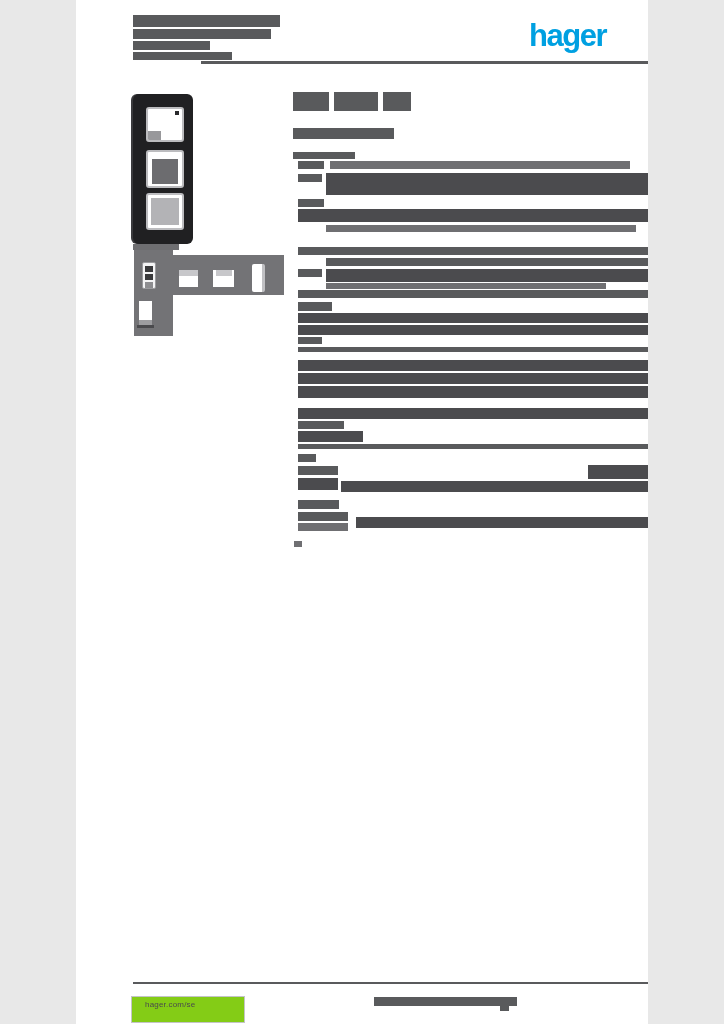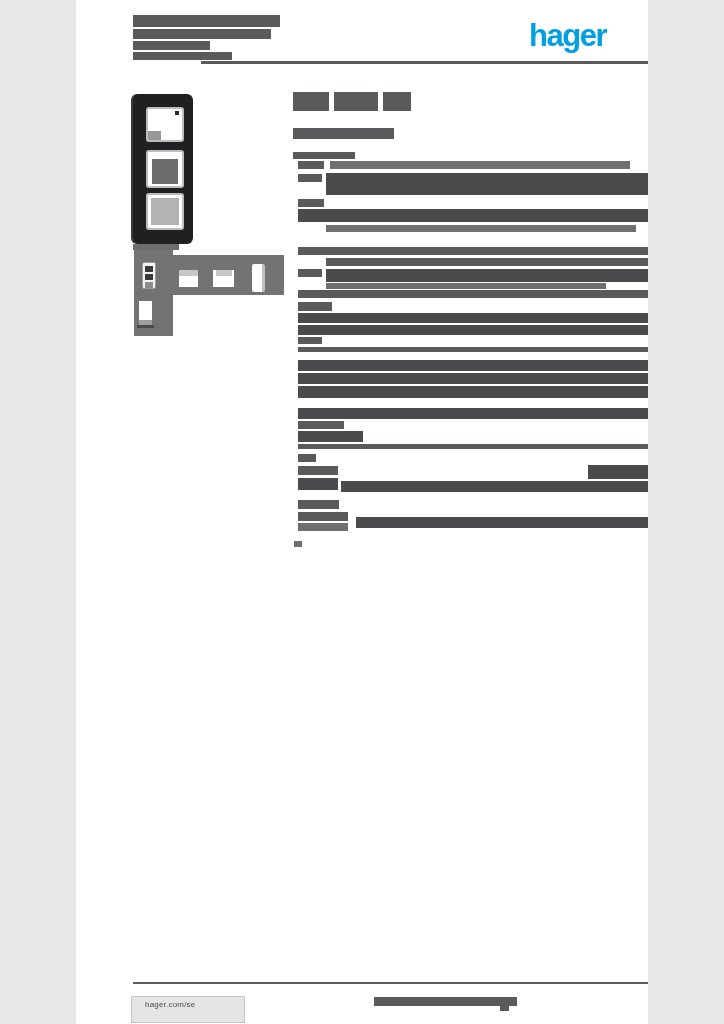--- a/index.html
+++ b/index.html
@@ -63,21 +63,21 @@
   .thumb-b .cap{position:absolute;left:0;top:0;width:19px;height:6px;background:#c7c7ca;}
   .thumb-c{position:absolute;left:137px;top:270px;width:21px;height:17px;background:#ffffff;}
   .thumb-c .cap{position:absolute;left:3px;top:0;width:16px;height:6px;background:#c7c7ca;}
   .thumb-d{position:absolute;left:176px;top:264px;width:13px;height:28px;background:#ffffff;border-radius:2px;border-right:3px solid #c0c0c3;}
   .thumb-e{position:absolute;left:63px;top:301px;width:13px;height:25px;background:#ffffff;}
   .thumb-e .foot{position:absolute;left:0;top:19px;width:13px;height:6px;background:#9d9da0;}
   .thumb-e .base{position:absolute;left:-2px;top:24px;width:17px;height:3px;background:#4a4a4d;}
   
   .site-box{
     position:absolute;left:55px;top:996px;width:114px;height:27px;
-    background:#e5e5e5;border:1px solid #c4c4c7;
+    background:#84cc16;border:1px solid #c4c4c7;
   }
   .site-box span{
     display:block;padding:3px 0 0 13px;
     font-size:8px;color:var(--footer-text);letter-spacing:0.2px;
   }
 </style>
 </head>
 <body>
 
 <div class="page">

